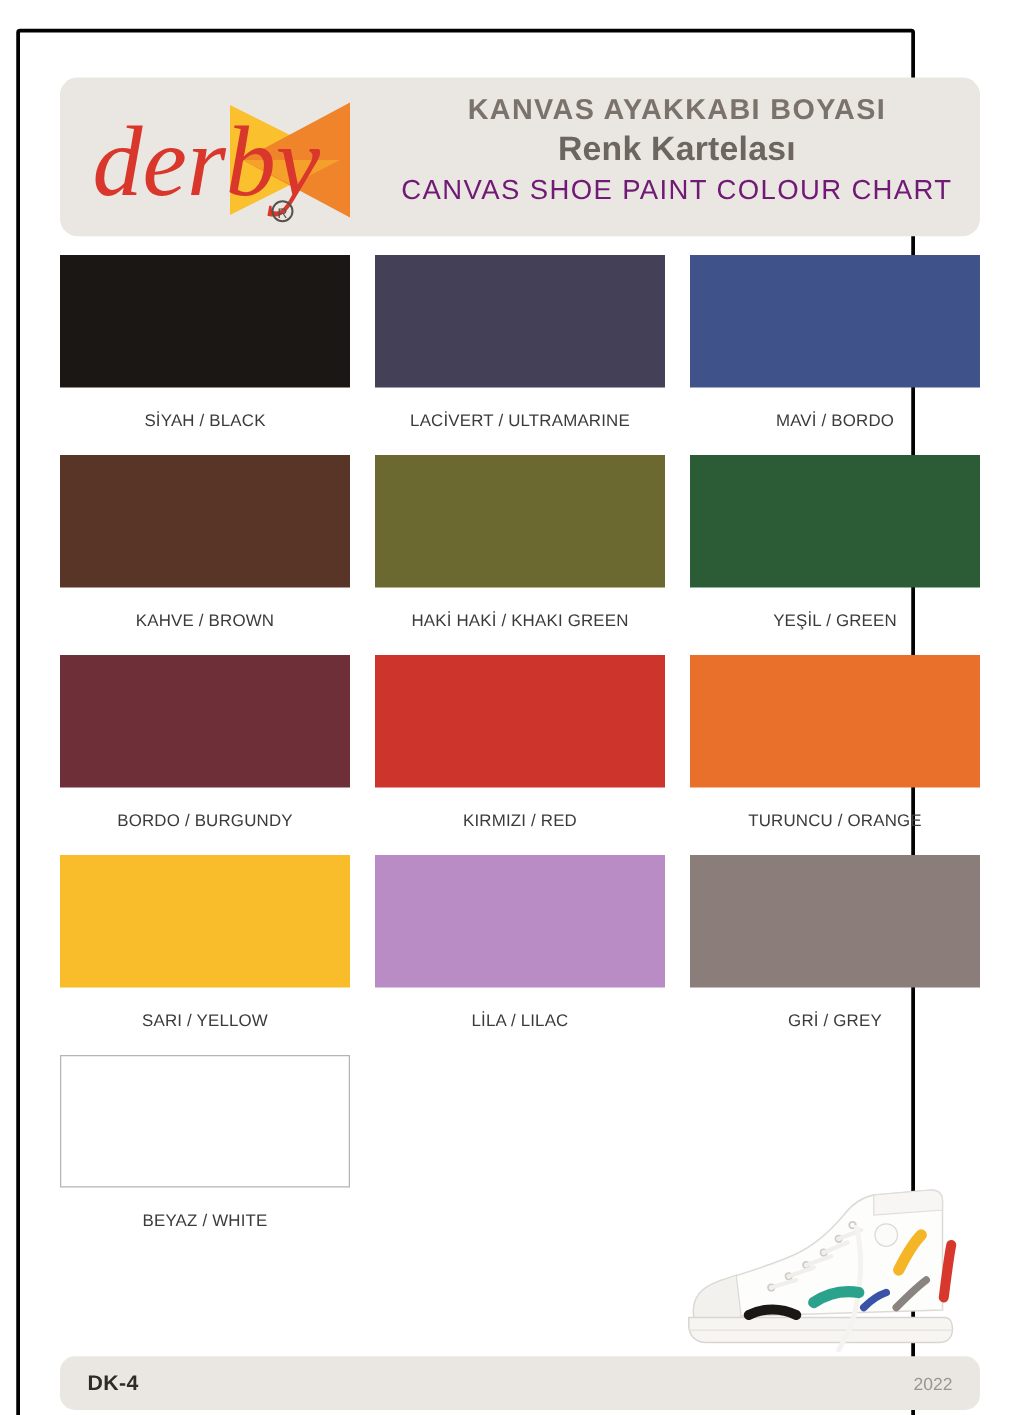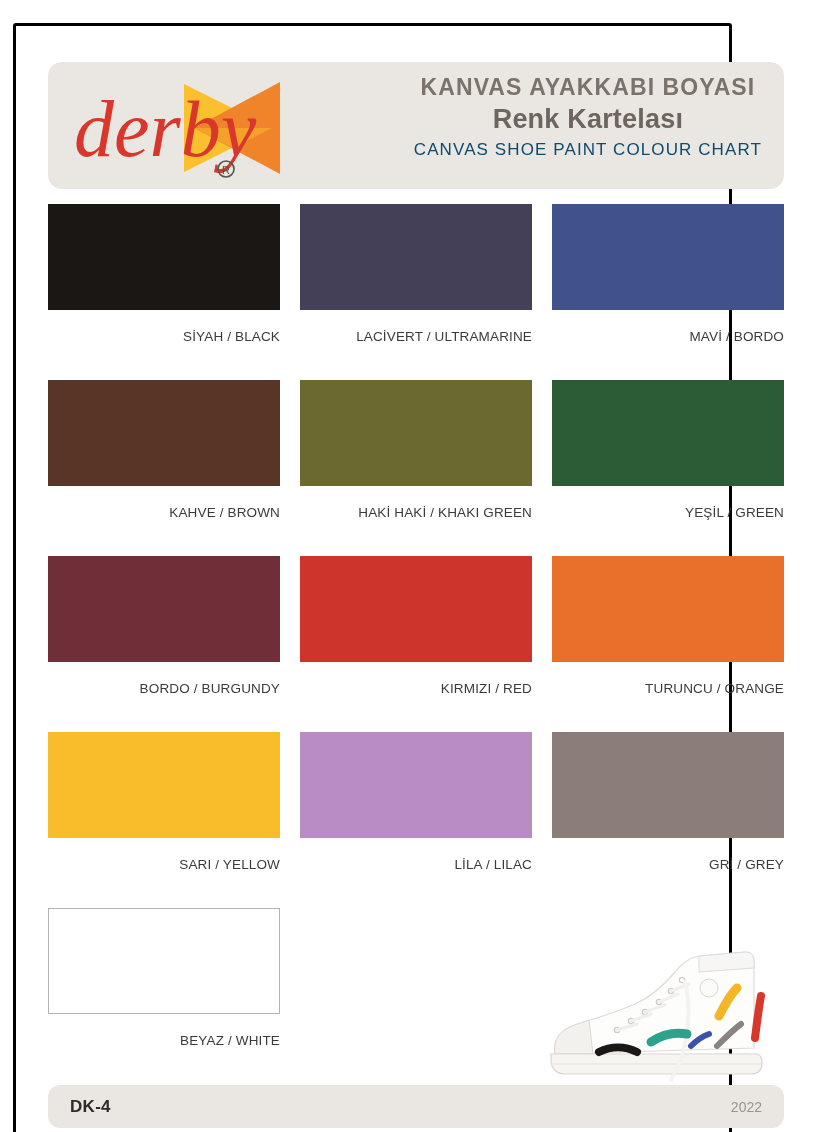--- a/index.html
+++ b/index.html
@@ -71,23 +71,23 @@
     margin-bottom: 7px;
   }
   .header-line2 {
     font-size: 27px;
     font-weight: bold;
     letter-spacing: 0.2px;
     color: #6d6560;
     margin-bottom: 8px;
   }
   .header-line3 {
-    font-size: 17px;
+    font-size: 22px;
     letter-spacing: 1.1px;
-    color: #0c4a6e;
+    color: #701a75;
   }
 
   
   .grid {
     position: absolute;
     left: 32px;
     top: 178px;
     width: 736px;
   }
   .grid-row {
@@ -105,23 +105,23 @@
     width: 232px;
     height: 106px;
     box-sizing: border-box;
   }
   .swatch.outlined {
     border: 1px solid #b5b5b5;
   }
   .swatch-label {
     font-size: 13.5px;
     color: #3b3b3b;
-    text-align: right;
+    text-align: center;
     padding-top: 19px;
-    padding-bottom: 36px;
+    padding-bottom: 20px;
     letter-spacing: 0.15px;
   }
 
   
   .shoe-wrap {
     position: absolute;
     left: 497px;
     top: 916px;
     width: 290px;
     height: 145px;

